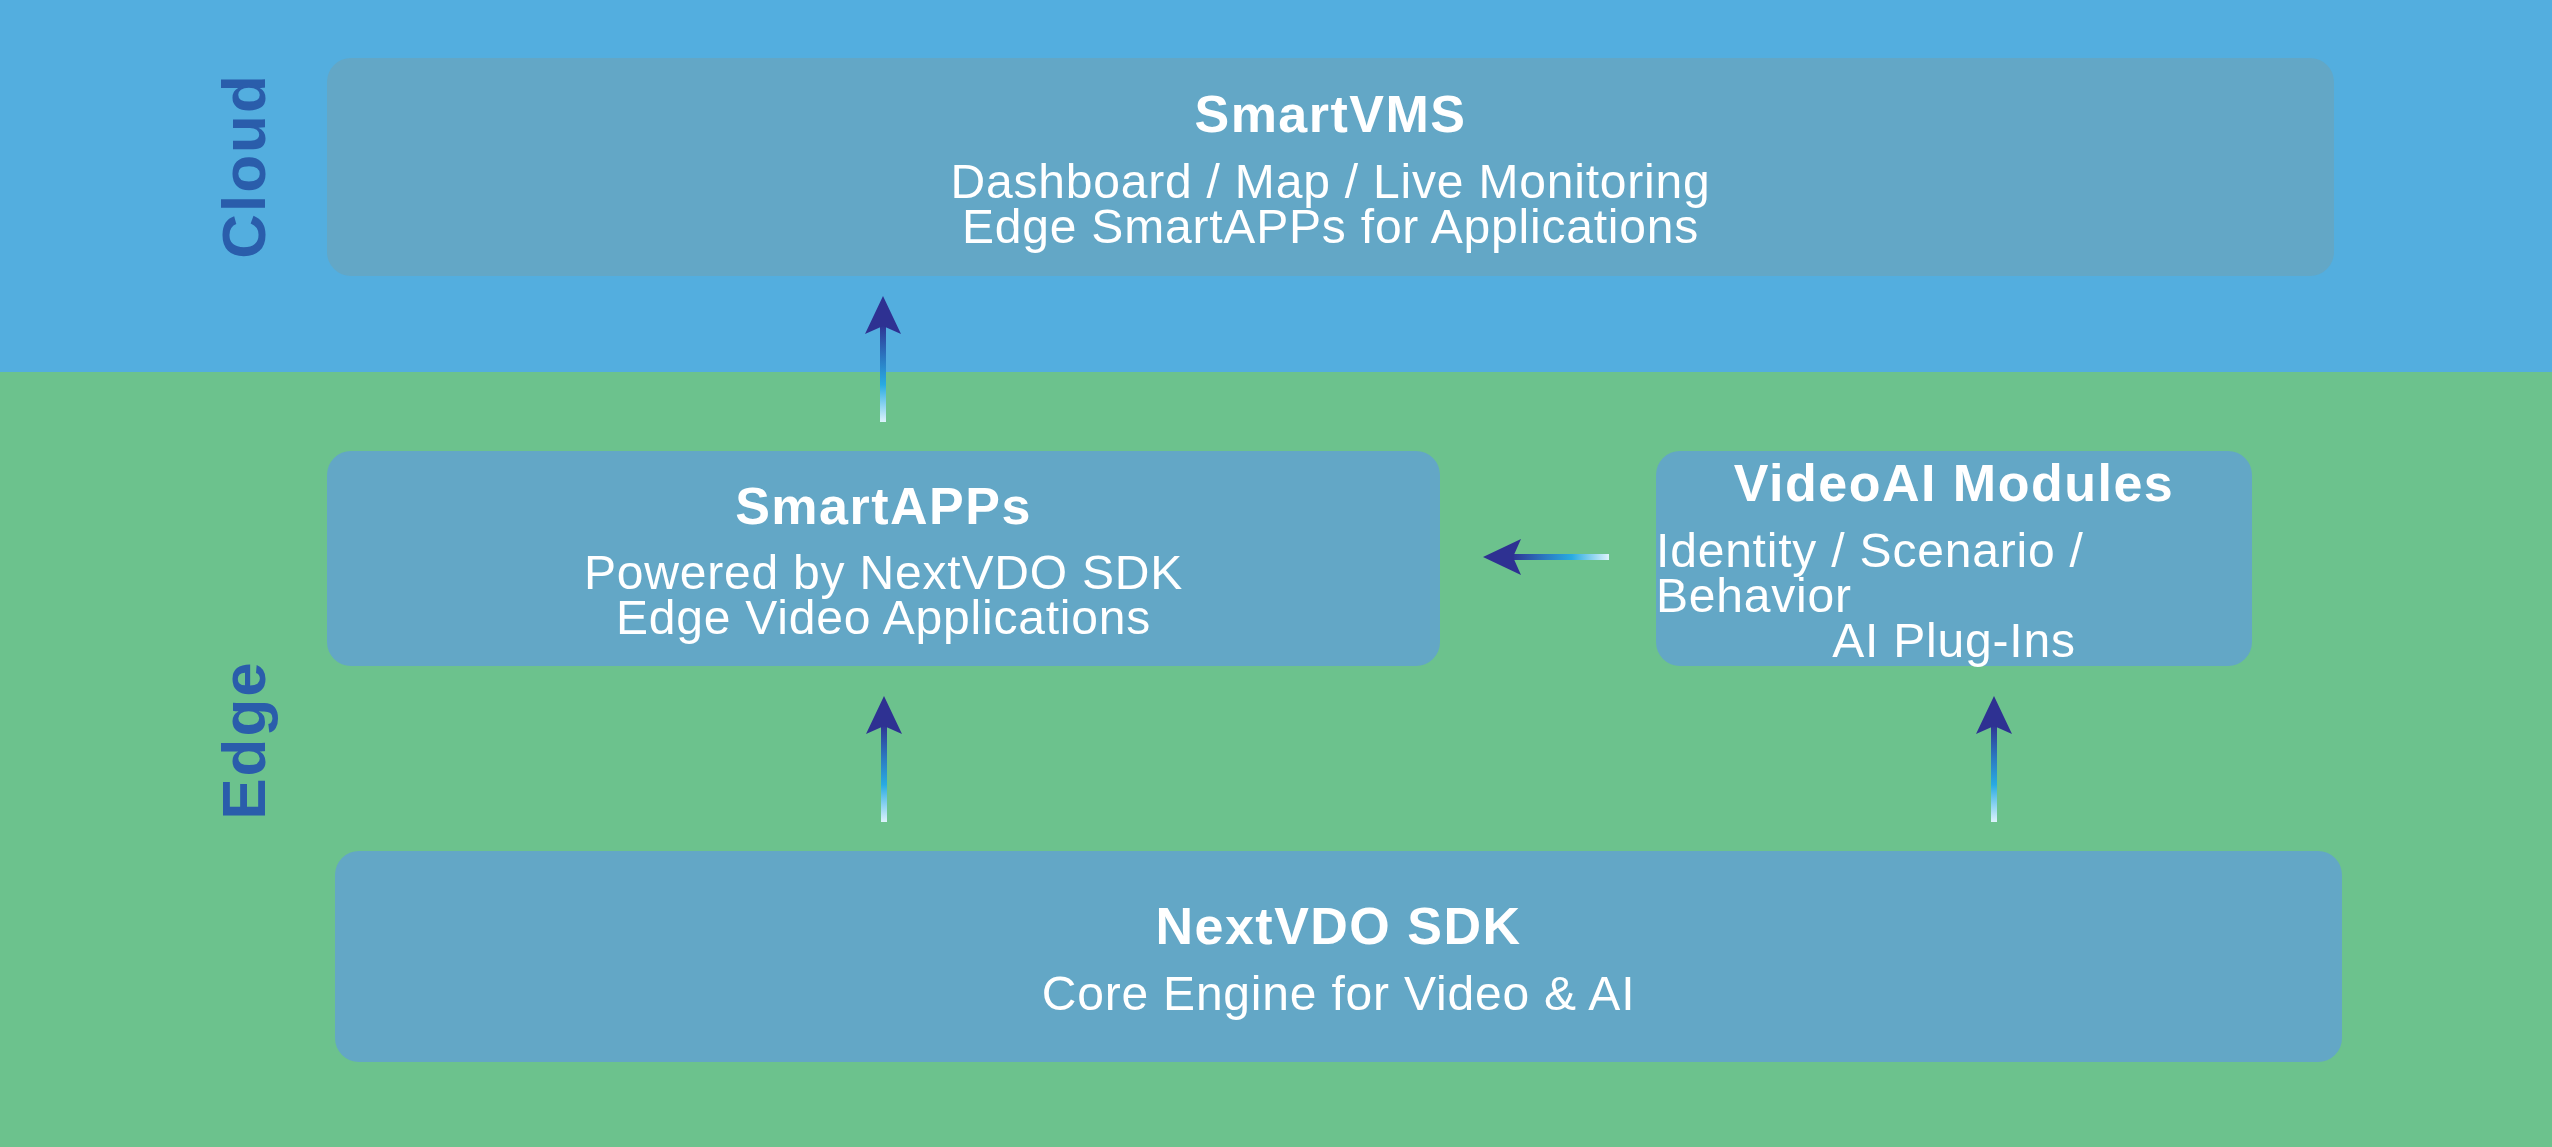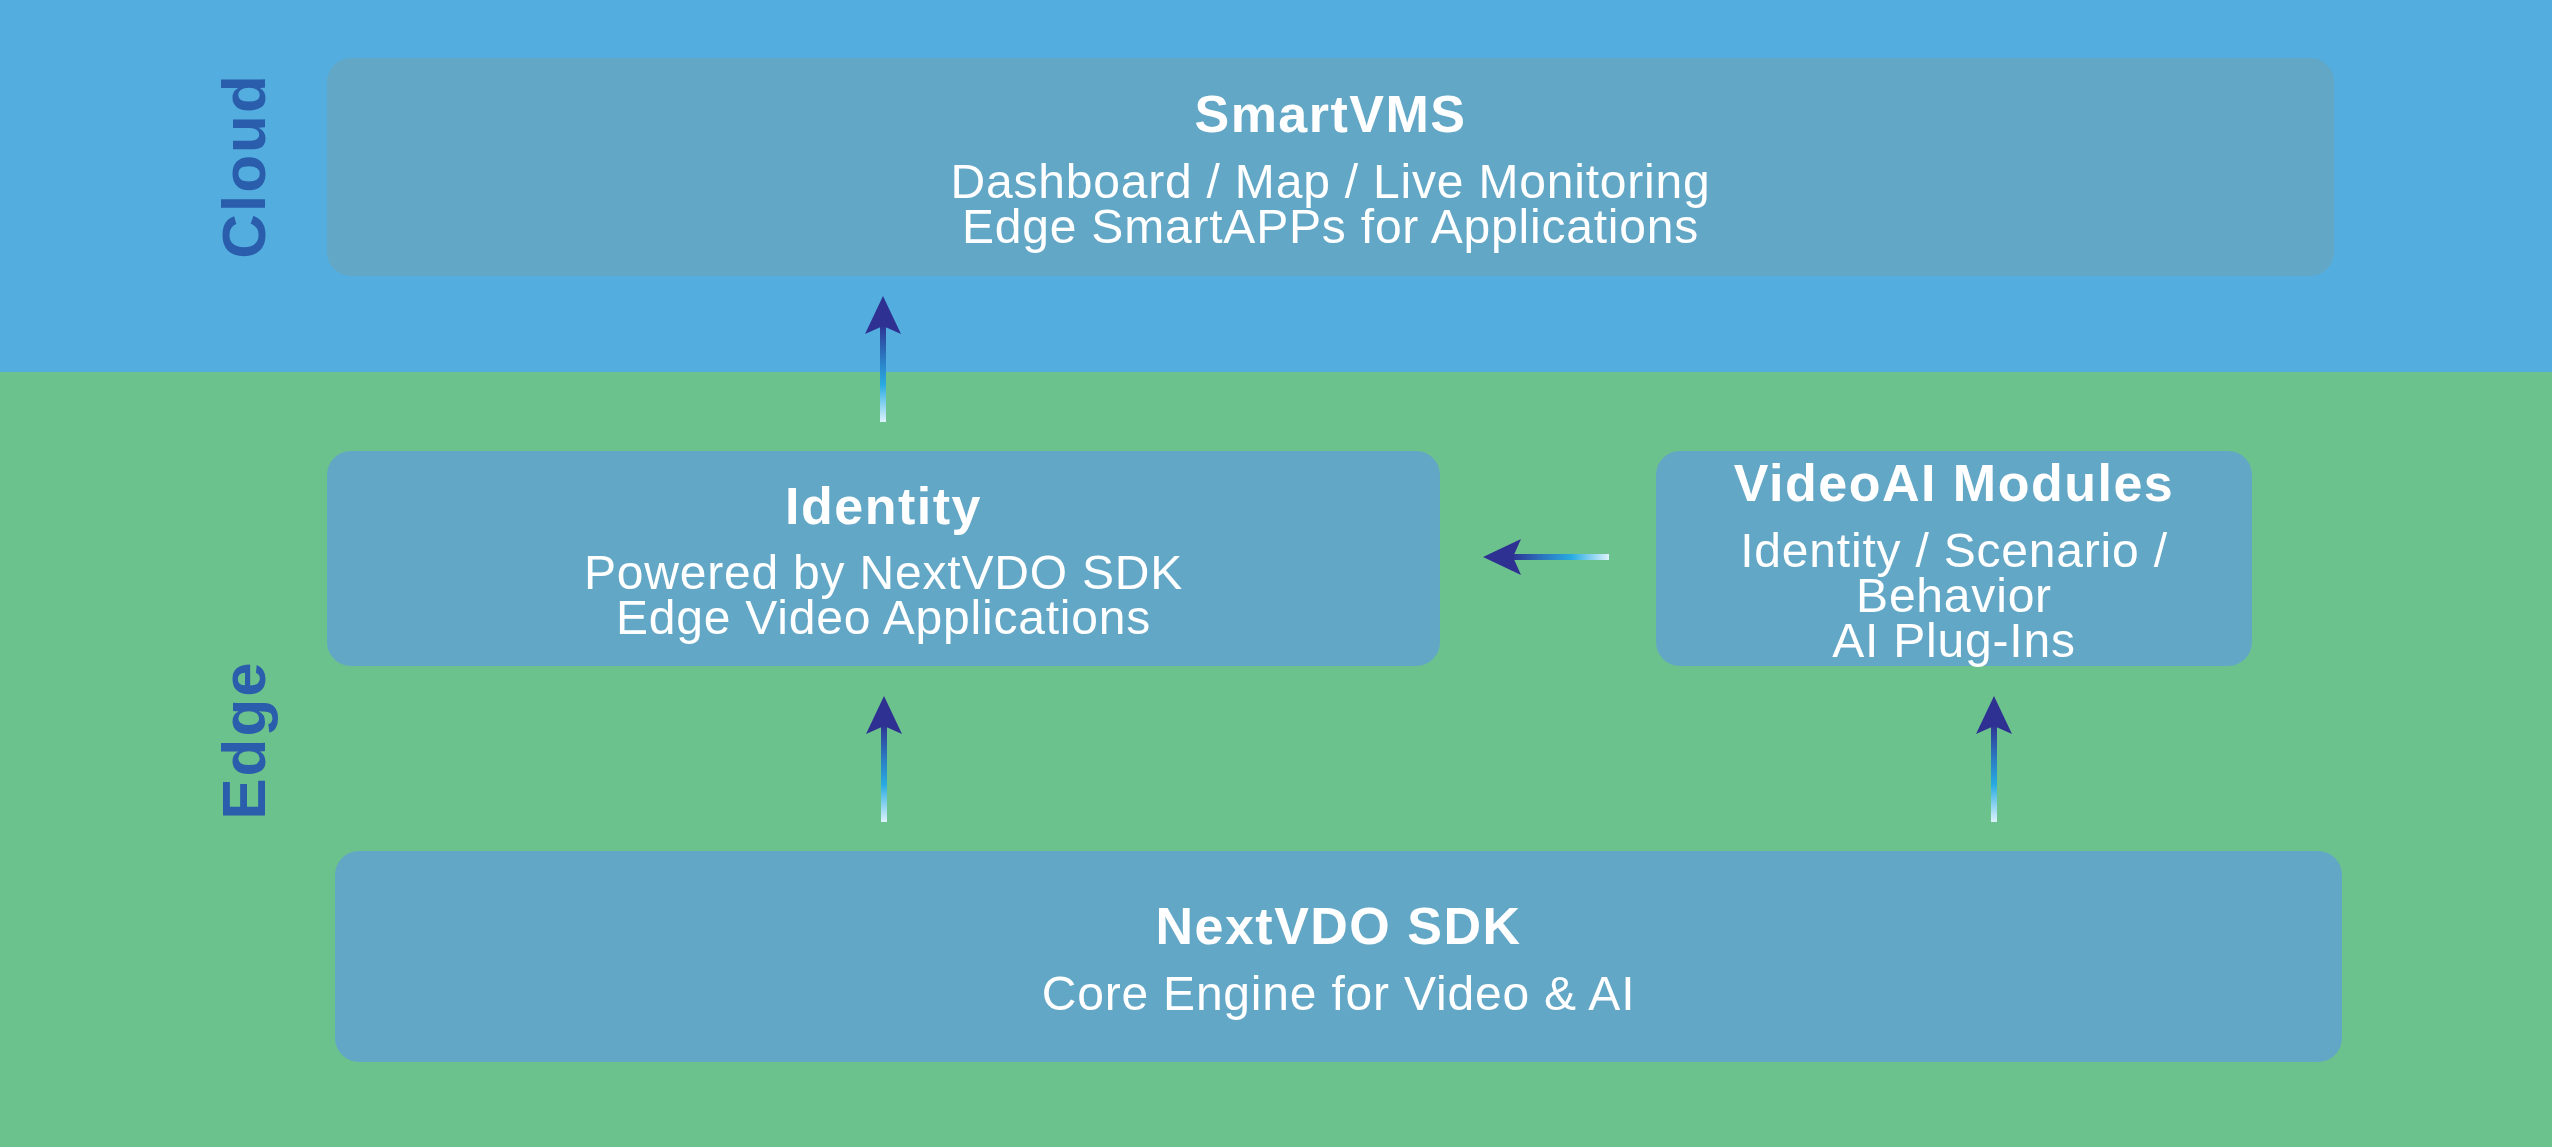--- a/index.html
+++ b/index.html
@@ -43,21 +43,21 @@
 
   .node {
     position: absolute;
     background: #63a7c6;
     border-radius: 24px;
     color: #ffffff;
     display: flex;
     flex-direction: column;
     align-items: center;
     justify-content: center;
-    text-align: center;
+    text-align: left;
   }
   .node-smartvms  { left: 327px;  top: 58px;  width: 2007px; height: 218px; }
   .node-smartapps { left: 327px;  top: 451px; width: 1113px; height: 215px; }
   .node-videoai   { left: 1656px; top: 451px; width: 596px;  height: 215px; }
   .node-nextvdo   { left: 335px;  top: 851px; width: 2007px; height: 211px; }
 
   .node-title {
     font-size: 52px;
     font-weight: 700;
     letter-spacing: 1.5px;
@@ -91,21 +91,21 @@
   <div class="band-label label-cloud">Cloud</div>
   <div class="band-label label-edge">Edge</div>
 
   <div class="node node-smartvms">
     <div class="node-title">SmartVMS</div>
     <div class="node-line">Dashboard / Map / Live Monitoring</div>
     <div class="node-line">Edge SmartAPPs for Applications</div>
   </div>
 
   <div class="node node-smartapps">
-    <div class="node-title">Identity</div>
+    <div class="node-title">SmartAPPs</div>
     <div class="node-line">Powered by NextVDO SDK</div>
     <div class="node-line">Edge Video Applications</div>
   </div>
 
   <div class="node node-videoai">
     <div class="node-title">VideoAI Modules</div>
     <div class="node-line">Identity / Scenario / Behavior</div>
     <div class="node-line">AI Plug-Ins</div>
   </div>
 

